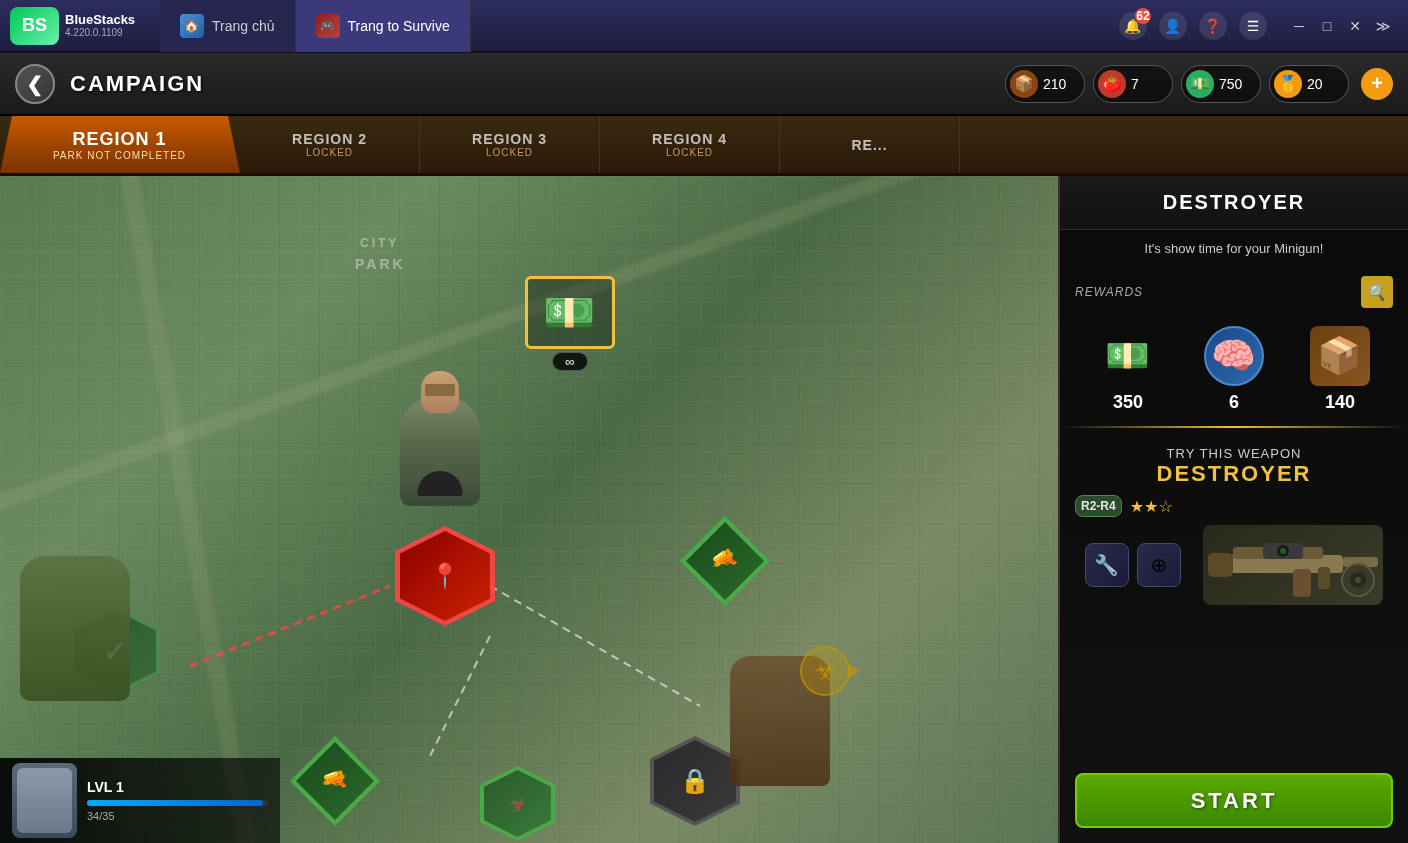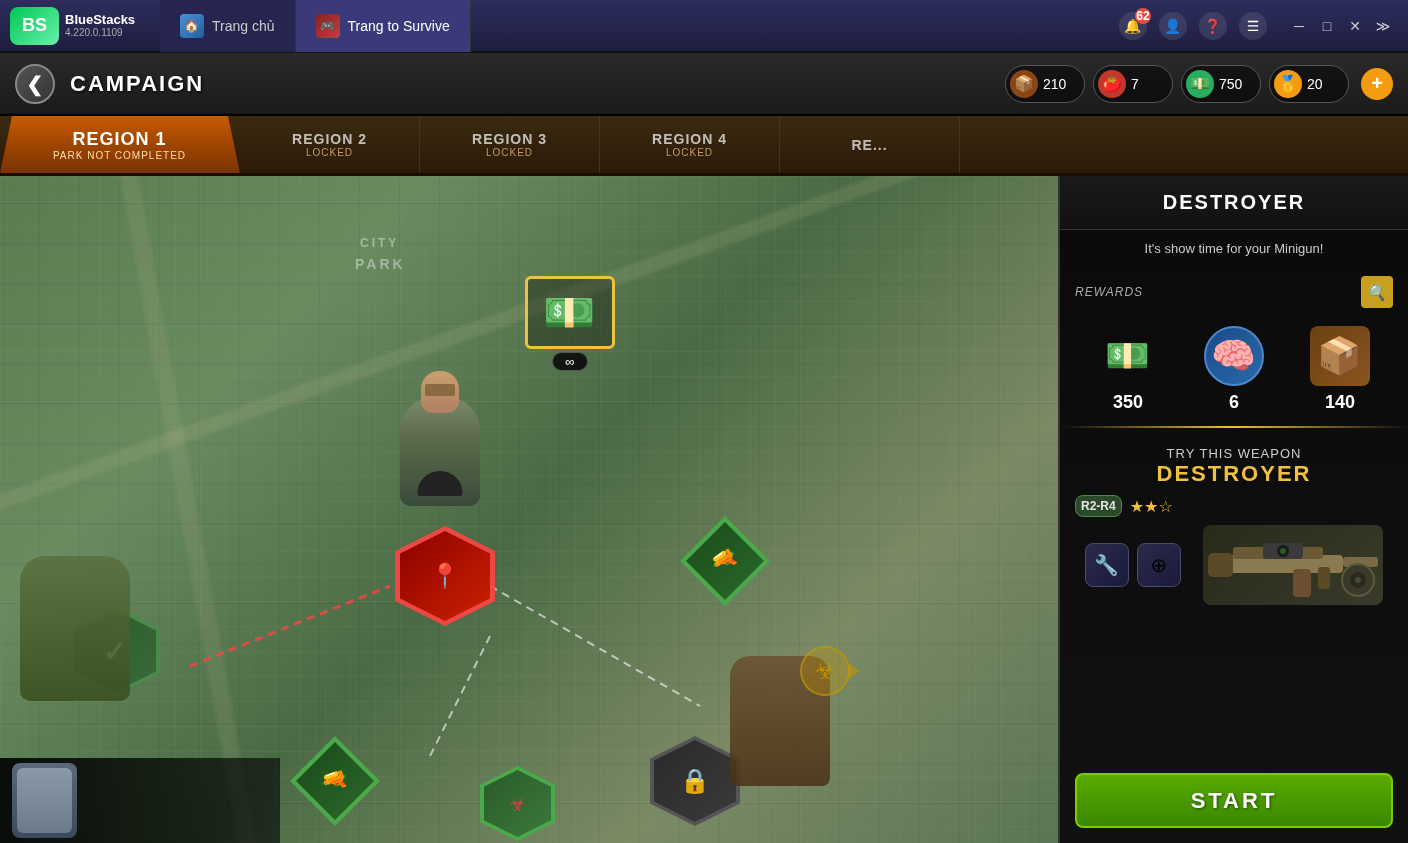--- a/index.html
+++ b/index.html
@@ -550,20 +550,27 @@
         <div style="width:50px; height:50px; background:rgba(200,150,0,0.3); border-radius:50%; border:2px solid rgba(200,150,0,0.6); display:flex; align-items:center; justify-content:center;">
           <span style="font-size:24px; color:rgba(200,150,0,0.8);">☣</span>
         </div>
         <div style="position:absolute; right:-10px; top:50%; transform:translateY(-50%); width:0; height:0; border-top:8px solid transparent; border-bottom:8px solid transparent; border-left:12px solid rgba(200,150,0,0.6);"></div>
       </div>
 
       <div class="player-bar">
         <div class="player-avatar">
           <div class="player-avatar-inner"></div>
         </div>
+        <div class="player-info">
+          <span class="player-level">LVL 1</span>
+          <div class="player-xp-bar">
+            <div class="player-xp-fill" style="width:97%"></div>
+          </div>
+          <span class="player-xp-text">34/35</span>
+        </div>
       </div>
     </div>
 
     <div class="right-panel">
       <div class="panel-title">DESTROYER</div>
       <div class="panel-subtitle">It's show time for your Minigun!</div>
 
       <div class="rewards-header">
         <span>REWARDS</span>
         <div class="search-btn">🔍</div>

